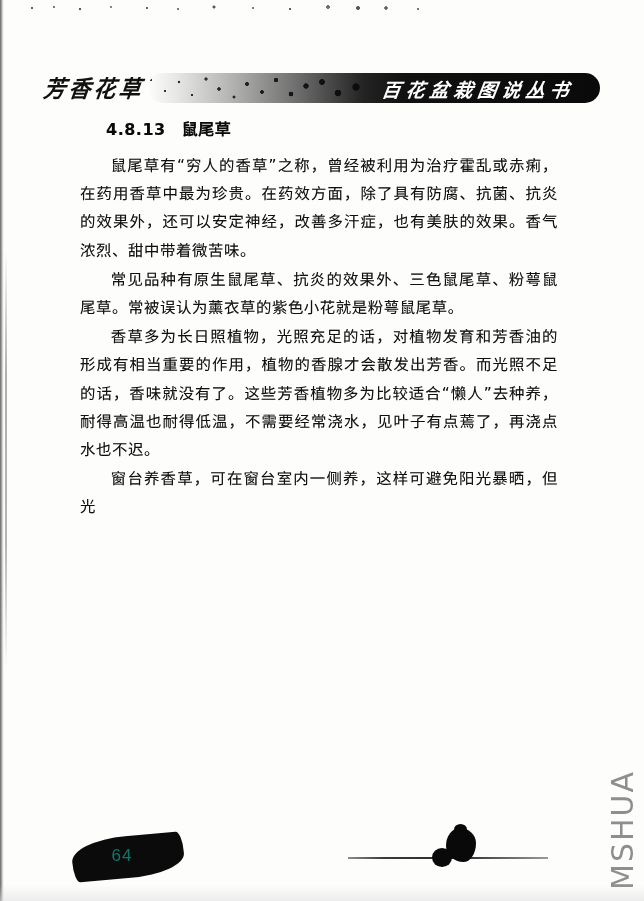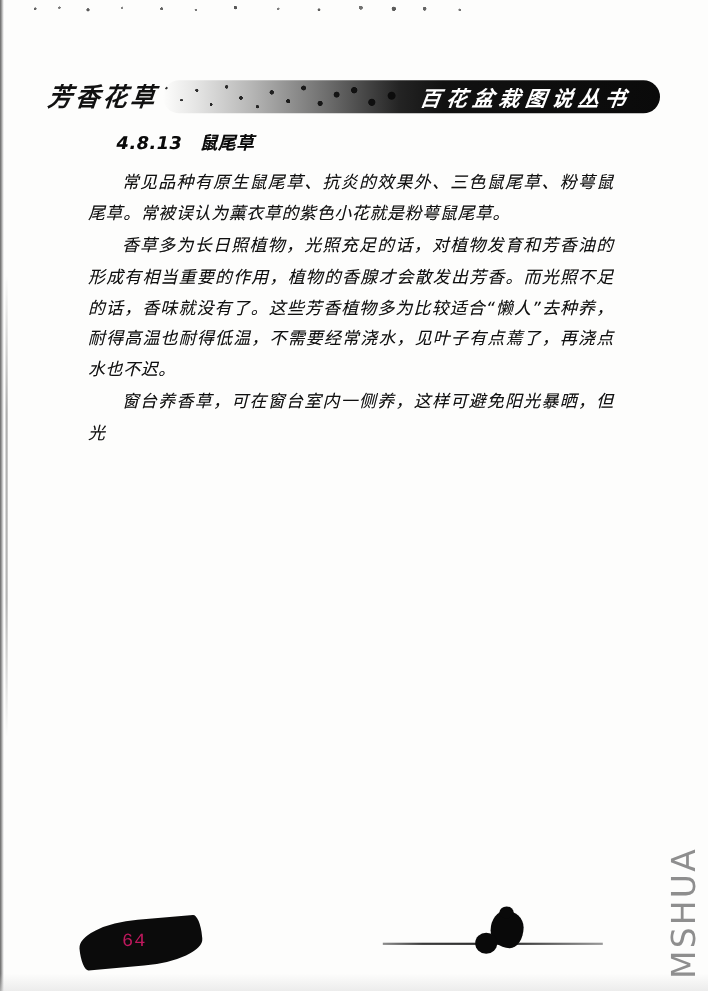--- a/index.html
+++ b/index.html
@@ -131,21 +131,20 @@
     color: #ffffff;
     white-space: nowrap;
     z-index: 2;
   }
 
   
   .column {
     position: absolute;
     left: 80px; top: 116px;
     width: 478px;
-    font-style: italic;
   }
   h2.section-title {
     margin: 0 0 12px 0;
     padding-left: 26px;
     font-family: "DejaVu Sans", "Liberation Sans", sans-serif;
     font-size: 16px;
     font-weight: 700;
     letter-spacing: .5px;
     color: #0a0a0a;
   }
@@ -181,23 +180,23 @@
     border-radius: 50% 6% 50% 6% / 52% 50% 48% 50%;
     transform: rotate(-5deg);
   }
   .folio-number {
     position: absolute;
     left: 0; top: 0;
     width: 112px; height: 42px;
     display: flex;
     align-items: center;
     justify-content: center;
-    font-family: Liberation Mono, monospace;
+    font-family: Liberation Sans, sans-serif;
     font-size: 17px;
-    color: #be185d;
+    color: #0f766e;
     letter-spacing: 1px;
     transform: translate(-6px, -1px);
   }
 
   .footer-rule {
     position: absolute;
     left: 348px; top: 857px;
     width: 200px; height: 2px;
     background: linear-gradient(to right, #8d8d8d 0%, #3a3a3a 18%, #2a2a2a 55%, #9a9a9a 100%);
   }
@@ -257,20 +256,21 @@
       <div class="runhead-title">百花盆栽图说丛书</div>
     </div>
   </div>
 
   <div class="column">
 
     <h2 class="section-title">
       <span class="num">4.8.13</span><span>鼠尾草</span>
     </h2>
 
+    <p class="body">鼠尾草有“穷人的香草”之称，曾经被利用为治疗霍乱或赤痢，在药用香草中最为珍贵。在药效方面，除了具有防腐、抗菌、抗炎的效果外，还可以安定神经，改善多汗症，也有美肤的效果。香气浓烈、甜中带着微苦味。</p>
     <p class="body">常见品种有原生鼠尾草、抗炎的效果外、三色鼠尾草、粉萼鼠尾草。常被误认为薰衣草的紫色小花就是粉萼鼠尾草。</p>
 
 
     <p class="body">香草多为长日照植物，光照充足的话，对植物发育和芳香油的形成有相当重要的作用，植物的香腺才会散发出芳香。而光照不足的话，香味就没有了。这些芳香植物多为比较适合“懒人”去种养，耐得高温也耐得低温，不需要经常浇水，见叶子有点蔫了，再浇点水也不迟。</p>
     <p class="body last">窗台养香草，可在窗台室内一侧养，这样可避免阳光暴晒，但光</p>
 
   </div>
 
   <div class="leaf-folio">
     <div class="leaf-shape"></div>

